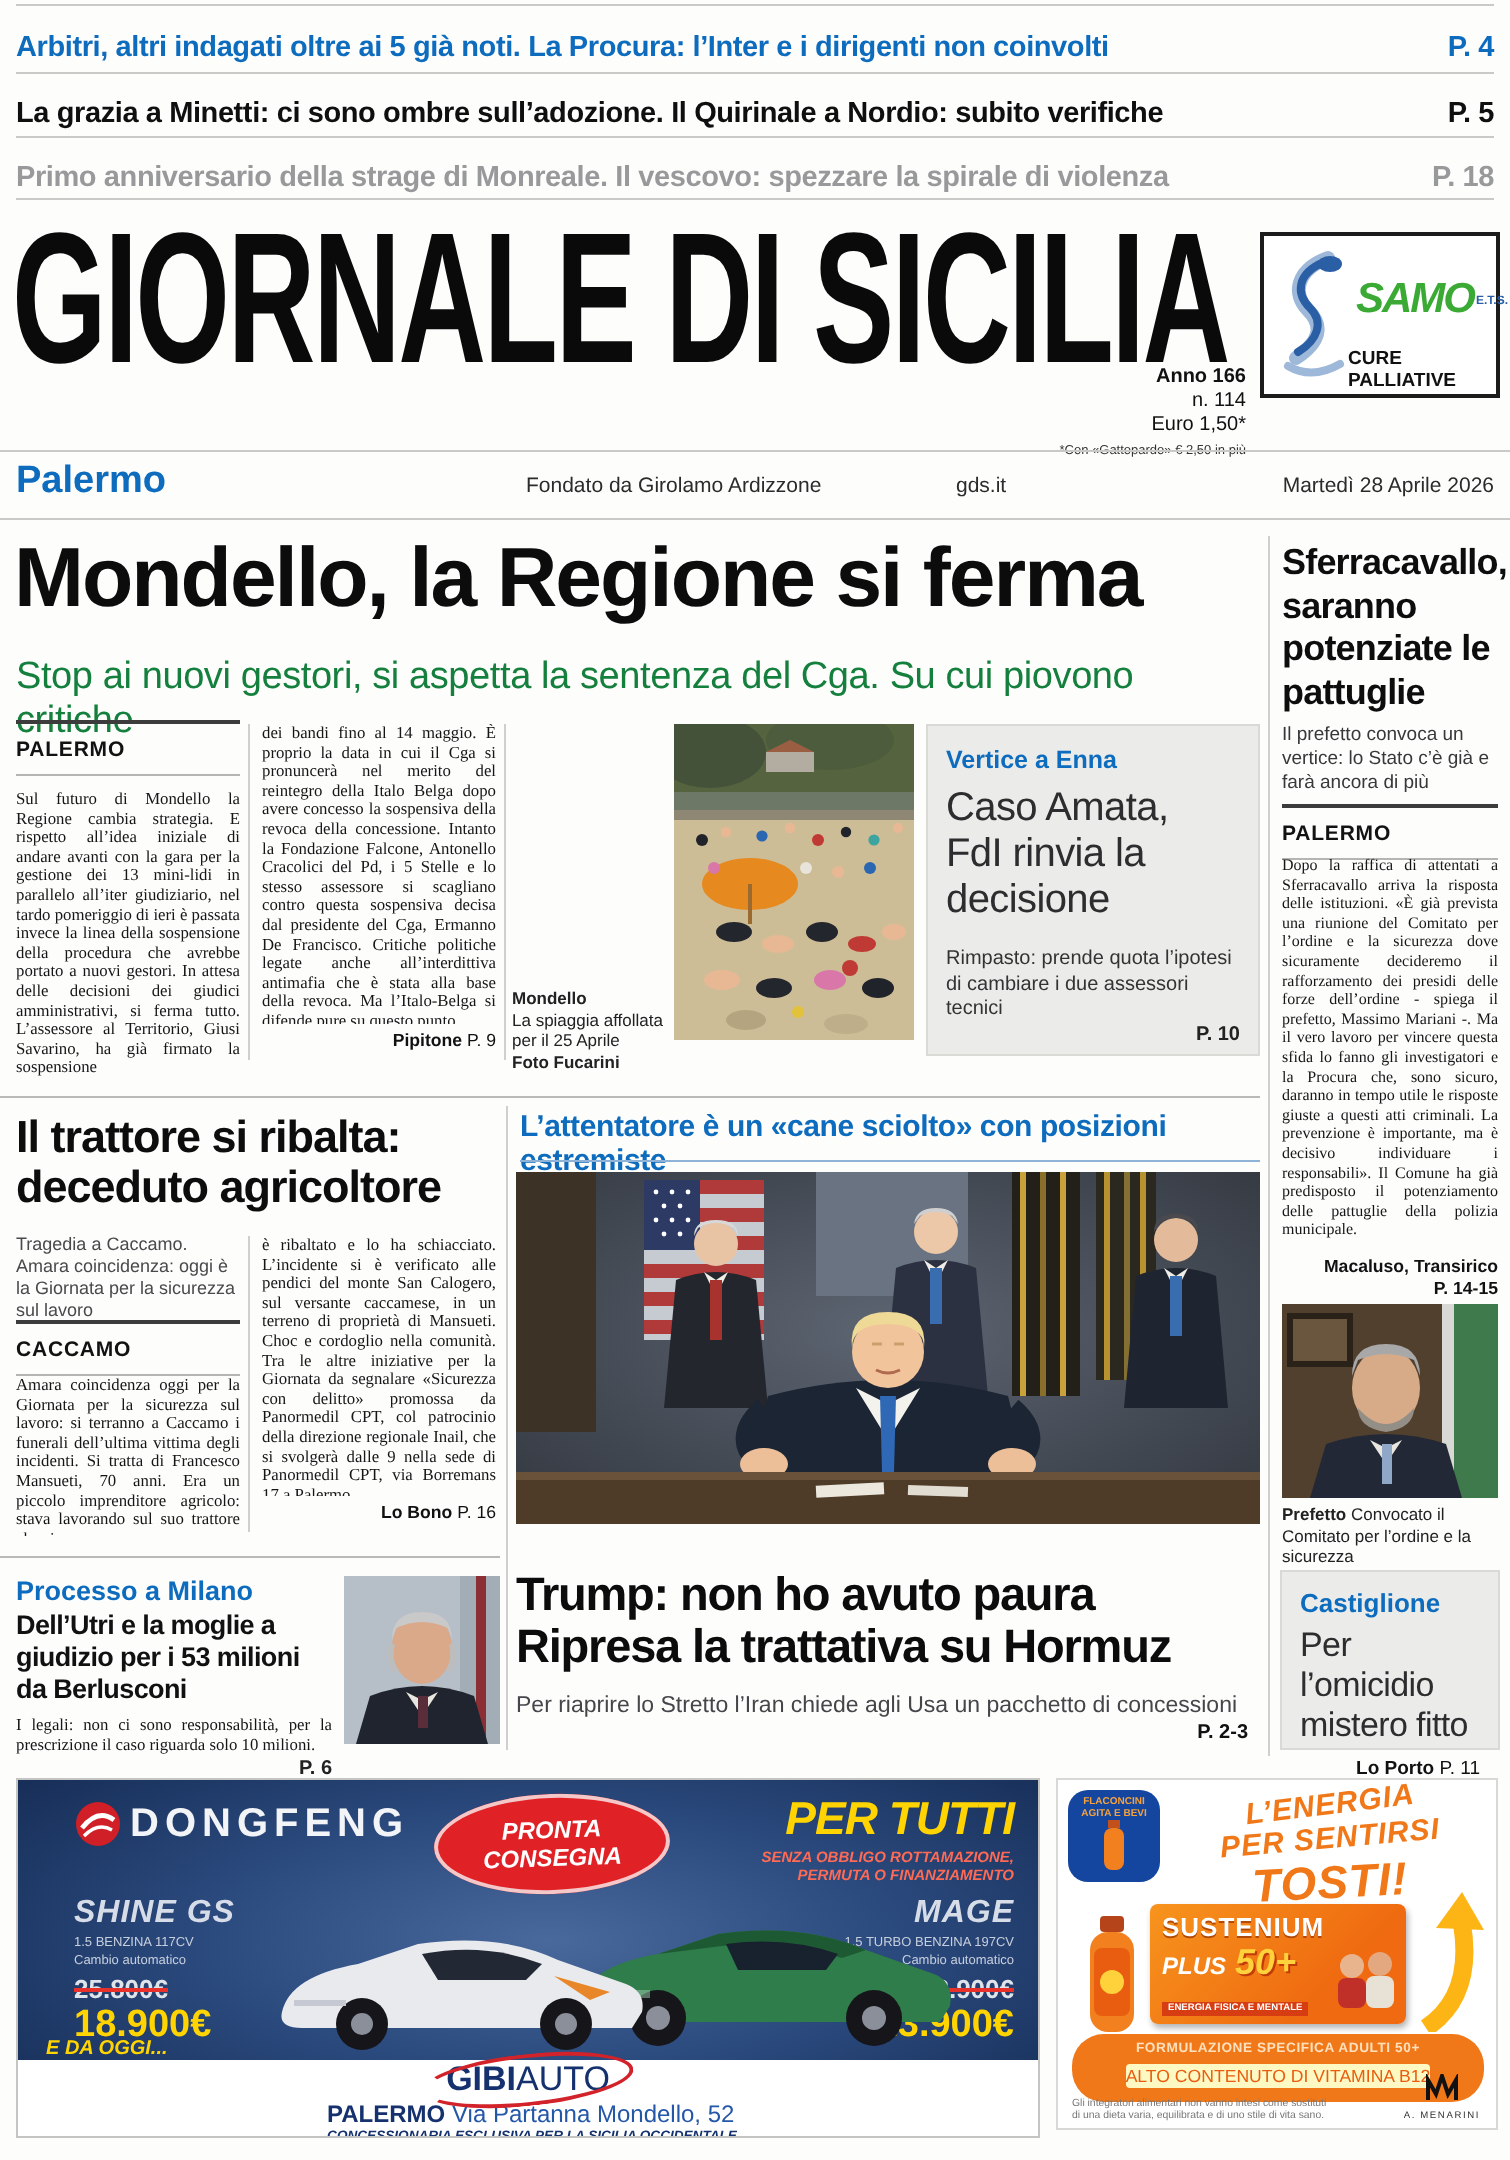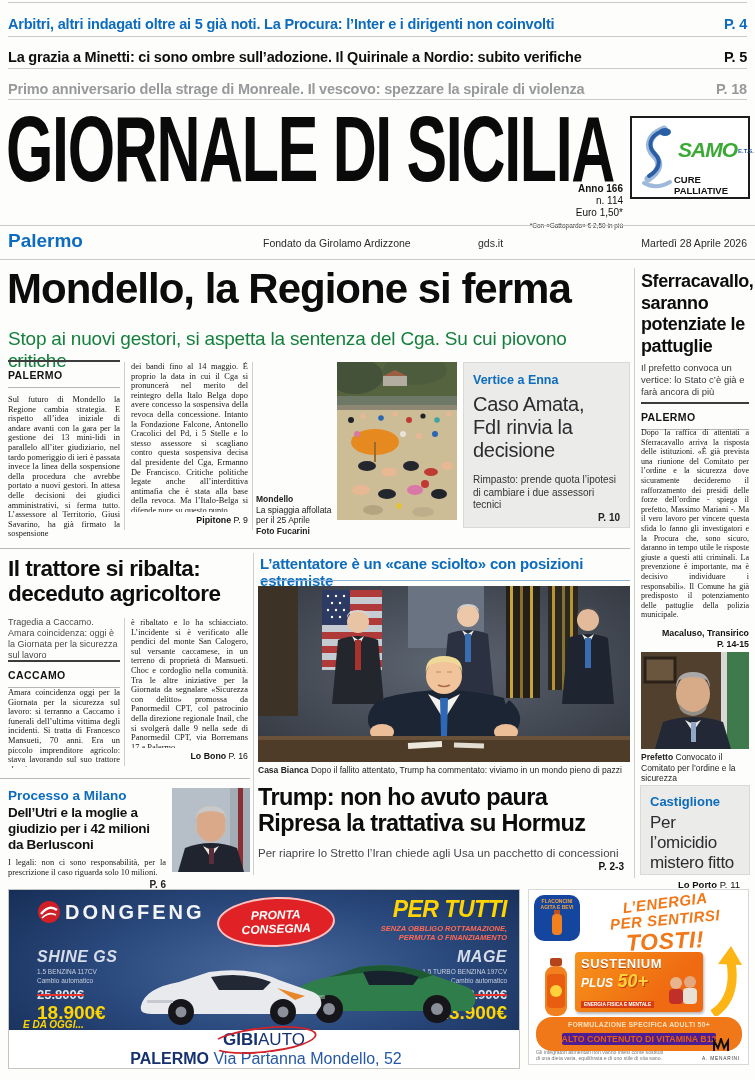--- a/index.html
+++ b/index.html
@@ -80,21 +80,21 @@
   .df-price { font-size:19px; font-weight:bold; color:#ffd400; }
   .df-warranty { position:absolute; left:14px; top:128px; color:#ffd400; font-style:italic; font-weight:bold;
      font-size:10px; line-height:13px; }
   .df-guarantee { position:absolute; right:12px; top:127px; color:#ffd400; font-style:italic; font-weight:bold;
      font-size:8px; background:rgba(8,20,44,.45); padding:2px 5px;margin-top:44px; }
   .df-strip { position:absolute; left:0; bottom:0; width:100%; height:38px; background:#fff;
      display:flex; align-items:center;flex-direction:column; }
   .gibi { position:relative; width:118px; text-align:center; font-size:17px; color:#15316e; }
   .gibi-arc { position:absolute; left:6px; top:-3px; width:106px; height:26px; border:2.5px solid #d2232a;
      border-radius:50%; border-left-color:transparent; transform:rotate(-6deg); }
-  .df-city { font-size:16px; color:#15316e; }
+  .df-city { font-size:12px; color:#15316e; }
   .df-city .addr { font-weight:normal; color:#2457a8; }
   .df-conc { font-size:6.8px; font-weight:bold; font-style:italic; color:#15316e; margin-top:1px; }
   .df-contact { font-size:19px; color:#2457a8; line-height:16px; padding-left:8px; }
 
   .ad-sust { left:528px; top:889px; width:221px; height:176px; background:#fff; border:1px solid #d8d8d6;
      cursor:pointer; overflow:hidden; }
   .sust-badge { position:absolute; left:5px; top:5px; width:46px; height:46px; background:#1446a0;
      border-radius:10px; color:#f6a23c; font-size:5px; font-weight:bold; text-align:center; padding-top:3px; }
   .sust-arc { position:absolute; left:60px; top:4px; width:152px; text-align:center; color:#f07818;
      font-weight:bold; font-style:italic; letter-spacing:0.5px; }
@@ -106,21 +106,21 @@
      padding:4px 6px; overflow:hidden; }
   .sust-brand { color:#fff; font-weight:bold; font-size:13px; letter-spacing:0.5px;
      text-shadow:0 1px 0 #b04a08; }
   .sust-plus { color:#fff; font-weight:bold; font-style:italic; font-size:12px; }
   .sust-50 { color:#ffd23c; font-weight:bold; font-size:18px; font-style:italic; text-shadow:1px 1px 0 #c23a0a; }
   .sust-sub { color:#fff; background:#d63d12; display:inline-block; font-size:4.8px; font-weight:bold;
      padding:1px 3px; margin-top:1px; }
   .sust-band { position:absolute; left:7px; top:127px; width:206px; height:34px; background:#f07818;
      border-radius:16px; text-align:center; padding-top:4px; }
   .sust-band .f { color:#ffe0bd; font-size:6.8px; font-weight:bold; letter-spacing:0.3px; }
-  .sust-claim { display:inline-block; background:#4c1d95; color:#e85d0f; font-weight:bold; font-size:8.8px;
+  .sust-claim { display:inline-block; background:#fef9c3; color:#e85d0f; font-weight:normal; font-size:8.8px;
      padding:1px 0; border-radius:2px; margin-top:2px; }
   .sust-disc { position:absolute; left:7px; bottom:3px; width:132px; font-size:5.2px; line-height:6.2px; color:#777; }
   .menarini { position:absolute; right:8px; bottom:3px; text-align:center; color:#111; }
   .menarini .mn { font-size:4.8px; letter-spacing:0.8px; color:#333; }
 </style>
 </head>
 <body>
 
 <div id="page">
 
@@ -256,21 +256,21 @@
     <div class="byline">
       <span class="b">Lo Bono</span>
       <span class="pg">P. 16</span>
     </div>
   </div>
 
   <div class="hr" style="left:0;width:250px;top:778px;background:#b9b9b7"></div>
 
   <div class="abs" style="left:8px;top:788px;width:242px">
     <div class="boxkicker" style="font-size:13.5px">Processo a Milano</div>
-    <div class="b" style="font-size:13.5px;line-height:16px;width:160px;margin-top:2px;letter-spacing:-0.3px">Dell’Utri e la moglie a giudizio per i 42 milioni da Berlusconi</div>
+    <div class="b" style="font-size:13.5px;line-height:16px;width:160px;margin-top:2px;letter-spacing:-0.3px">Dell’Utri e la moglie a giudizio per i 53 milioni da Berlusconi</div>
     <div class="bodytext" style="width:158px;margin-top:5px">I legali: non ci sono responsabilità, per la prescrizione il caso riguarda solo 10 milioni.</div>
     <div class="boxpage" style="width:158px;margin-top:2px">P. 6</div>
   </div>
   <svg class="abs" style="left:172px;top:788px" width="78" height="84" viewBox="0 0 78 84" preserveAspectRatio="none">
     <rect width="78" height="84" fill="#b6bfc7"></rect>
     <rect x="58" width="20" height="84" fill="#a3adb6"></rect>
     <rect x="66" width="5" height="84" fill="#8b2f35"></rect>
     <path d="M6 84 L13 60 Q39 50 65 60 L72 84 Z" fill="#20242e"></path>
     <path d="M31 58 L39 70 L47 58 L39 62 Z" fill="#e9e6df"></path>
     <rect x="37" y="60" width="5" height="16" fill="#5a2d3a"></rect>
@@ -352,24 +352,20 @@
       <path d="M246 120 Q260 132 250 142" stroke="#1b2533" stroke-width="16" fill="none"></path>
       <ellipse cx="124" cy="146" rx="12" ry="8" fill="#edbf98"></ellipse>
       <ellipse cx="248" cy="146" rx="12" ry="8" fill="#edbf98"></ellipse>
     </g>
     <rect y="152" width="372" height="24" fill="#4e3b28"></rect>
     <rect y="150" width="372" height="4" fill="#6a523a"></rect>
     <rect x="150" y="156" width="34" height="6" fill="#ece8de" transform="rotate(-3 167 159)"></rect>
     <rect x="196" y="157" width="30" height="5" fill="#e2ddd2" transform="rotate(2 211 159)"></rect>
   </svg>
 
-  <div class="abs caption" style="left:258px;top:765px;width:372px">
-    <span class="b">Casa Bianca</span>
-    <span>Dopo il fallito attentato, Trump ha commentato: viviamo in un mondo pieno di pazzi</span>
-  </div>
   <div class="abs" style="left:258px;top:784px;width:372px">
     <div class="trump-h">Trump: non ho avuto paura</div>
     <div class="trump-h">Ripresa la trattativa su Hormuz</div>
   </div>
   <div class="abs trump-sf" style="left:258px;top:847px;width:372px">Per riaprire lo Stretto l’Iran chiede agli Usa un pacchetto di concessioni</div>
   <div class="abs b" style="left:258px;top:861px;width:366px;text-align:right;font-size:10px">P. 2-3</div>
 
   <div class="abs side-title" style="left:641px;top:271px;width:110px">Sferracavallo, saranno potenziate le pattuglie</div>
   <div class="abs side-deck" style="left:641px;top:362px;width:108px">Il prefetto convoca un vertice: lo Stato c’è già e farà ancora di più</div>
   <div class="abs" style="left:641px;top:402px;width:108px">

